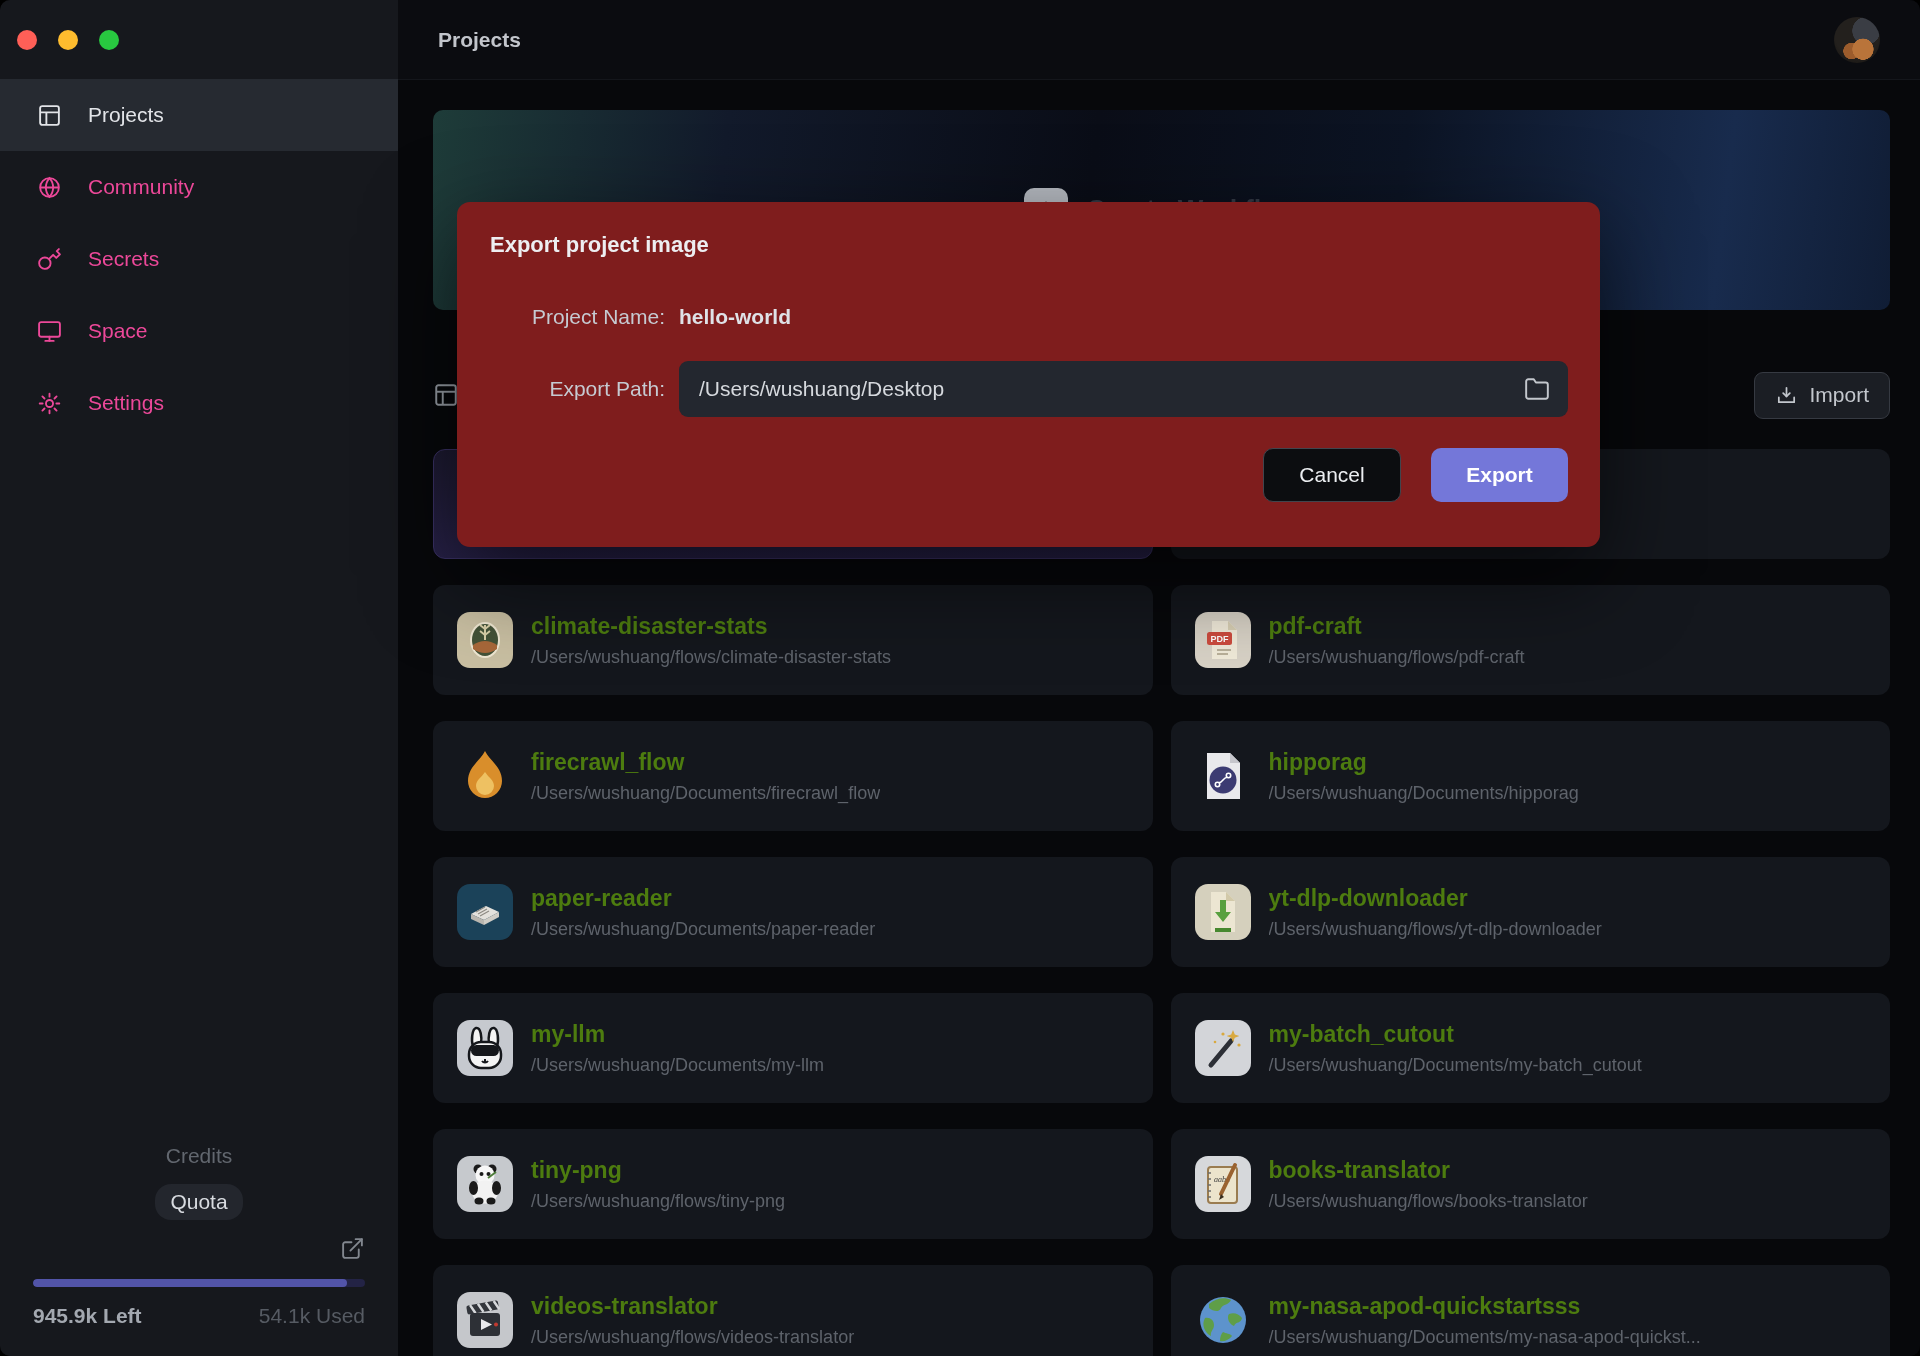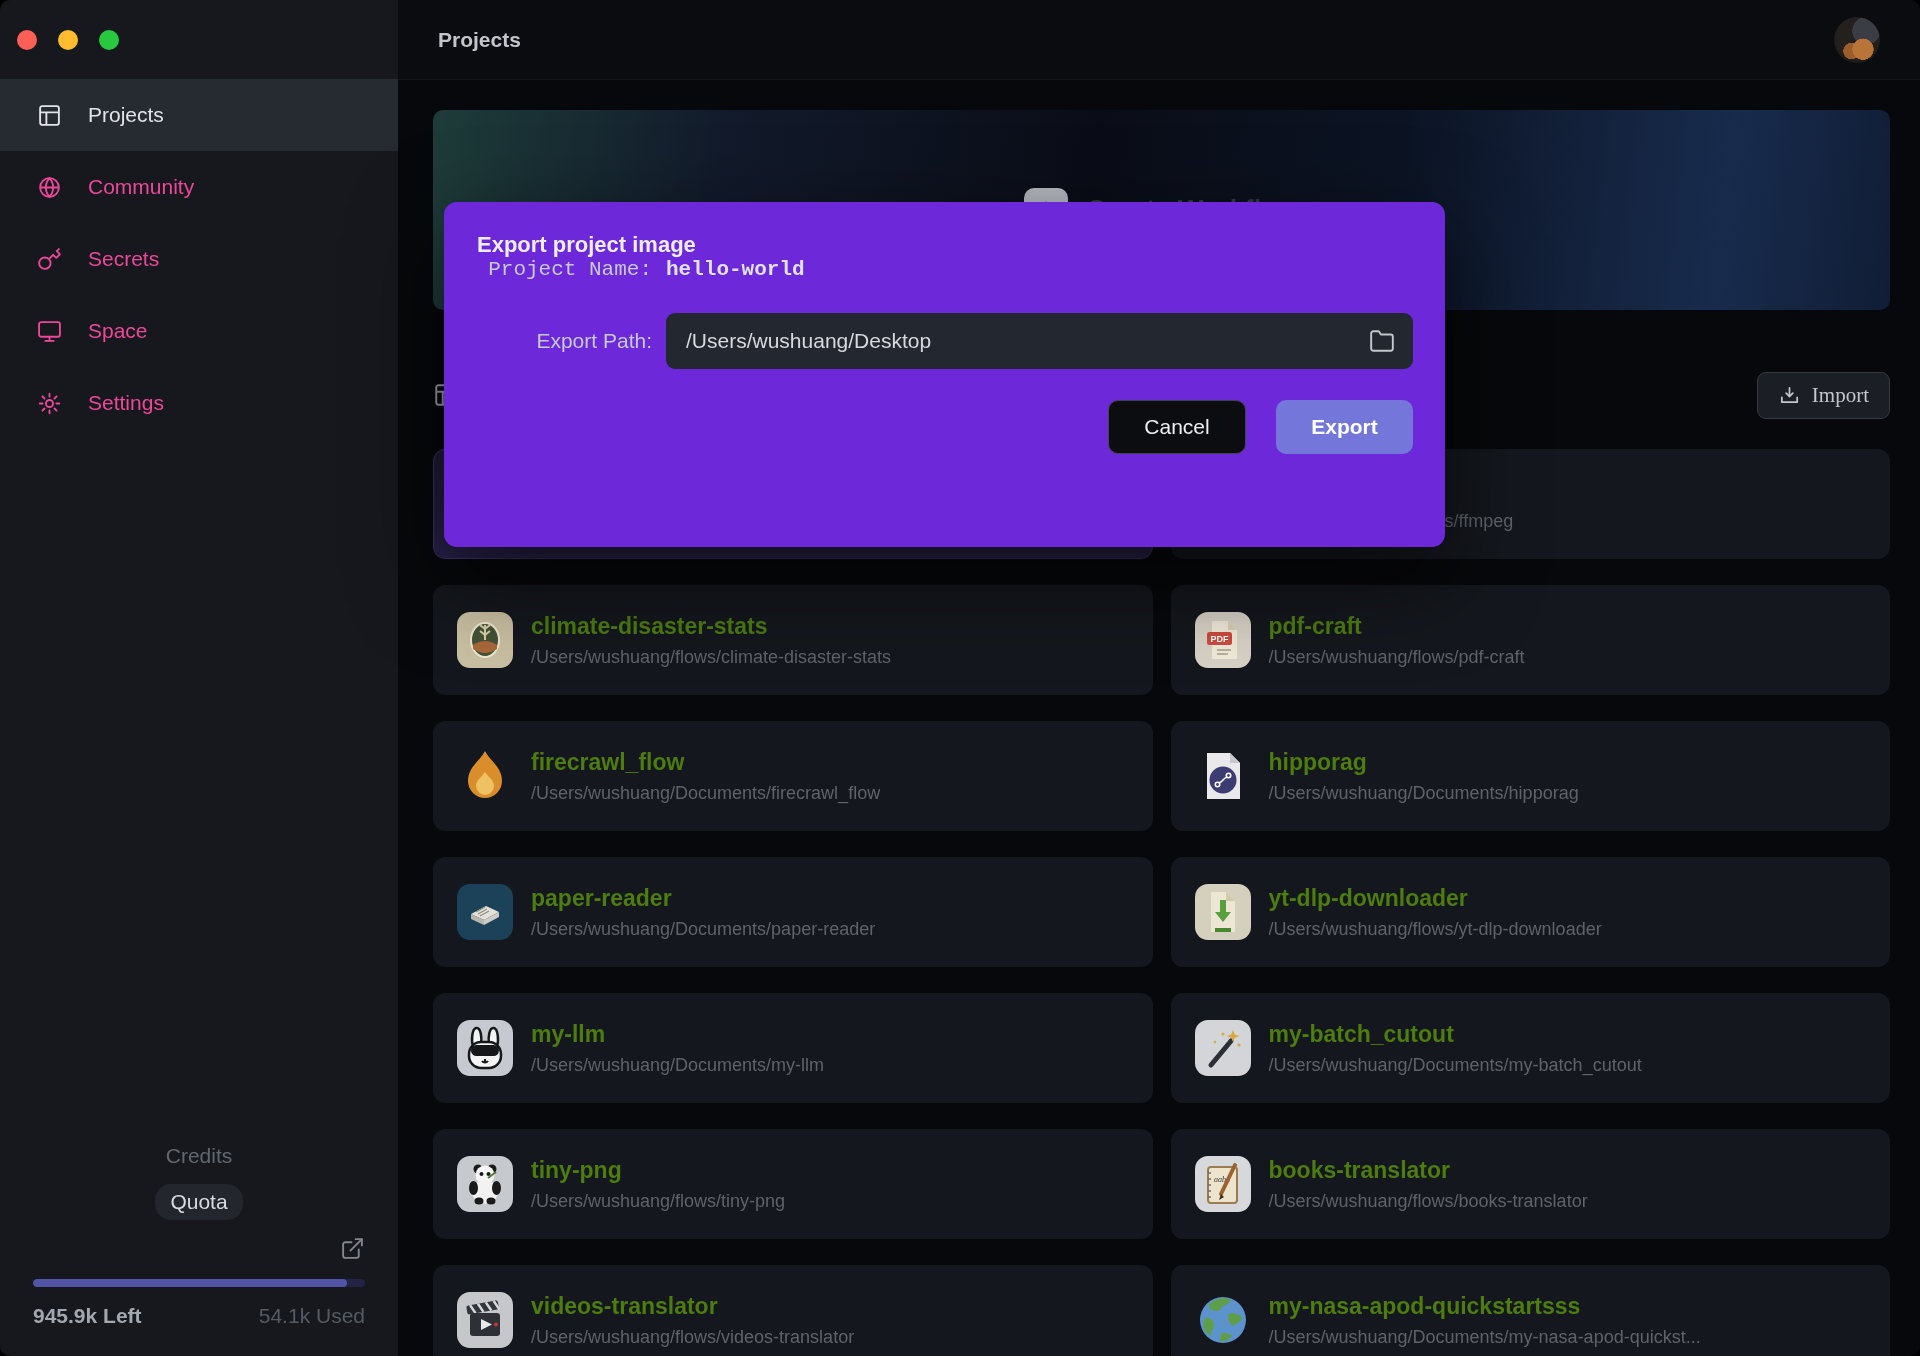--- a/index.html
+++ b/index.html
@@ -48,41 +48,41 @@
   .cta-plus{width:44px;height:44px;border-radius:10px;background:#b7bbc2;
             display:flex;align-items:center;justify-content:center;color:#3c4049;}
   .cta-plus svg{width:24px;height:24px;}
   .cta-label{font-size:27px;font-weight:700;color:#343a46;}
 
   .toolbar{position:absolute;top:285px;left:35px;right:30px;height:60px;display:flex;align-items:center;}
   .view-toggle{width:26px;height:26px;color:#9aa0a8;}
   .view-toggle svg{width:26px;height:26px;}
   .import-btn{margin-left:auto;display:flex;align-items:center;gap:11px;height:47px;padding:0 20px;
               background:#1b1e24;border:1px solid #363a42;border-radius:9px;
-              color:#c3c7cd;font-size:21px;font-family:Liberation Serif, serif;}
+              color:#c3c7cd;font-size:21px;font-family:Liberation Sans, sans-serif;}
   .import-btn svg{width:23px;height:23px;}
 
   .cards{position:absolute;top:369px;left:35px;right:30px;
          display:grid;grid-template-columns:1fr 1fr;column-gap:18px;row-gap:26px;}
   .card{height:110px;background:#14171d;border-radius:12px;display:flex;align-items:center;
         padding:0 24px;gap:18px;overflow:hidden;}
   .card--selected{background:linear-gradient(180deg,#1d1a31,#272148);border:1px solid #3a3166;height:108px;}
   .card-icon{width:56px;height:56px;flex:none;}
   .card-icon svg{width:56px;height:56px;display:block;}
   .card-text{min-width:0;}
   .card-title{font-size:23px;font-weight:700;color:#4d7c0f;white-space:nowrap;overflow:hidden;text-overflow:ellipsis;}
   .card-path{margin-top:7px;font-size:18px;color:#5e636b;white-space:nowrap;overflow:hidden;text-overflow:ellipsis;}
 
   
-  .modal{position:absolute;left:444px;top:202px;width:1001px;height:345px;background:#6d28d9;
+  .modal{position:absolute;left:457px;top:202px;width:1143px;height:345px;background:#7f1d1d;
          border-radius:13px;box-shadow:0 30px 90px rgba(0,0,0,.6);z-index:20;
          padding:30px 32px 0 33px;box-sizing:border-box;}
   .modal-title{font-size:22px;font-weight:700;color:#edeef1;}
   .modal-row{display:flex;align-items:center;}
-  .row-name{font-family:Liberation Mono, monospace;}
+  .row-name{margin-top:47px;}
   .modal-label{width:175px;text-align:right;font-size:21px;color:#c6cad1;flex:none;}
   .modal-value{margin-left:14px;font-size:21px;font-weight:700;color:#dfe2e7;}
   .row-path{margin-top:32px;}
   .path-box{flex:1;margin-left:14px;height:56px;background:#23272f;border-radius:9px;
             display:flex;align-items:center;padding:0 18px;}
   .path-input{flex:1;background:transparent;border:none;outline:none;color:#d6d9de;
               font-size:21px;font-family:inherit;}
   .folder-btn{width:26px;height:26px;color:#c3c7cd;background:none;border:none;padding:0;display:flex;}
   .folder-btn svg{width:26px;height:26px;}
   .modal-actions{margin-top:31px;display:flex;justify-content:flex-end;gap:19px;}

